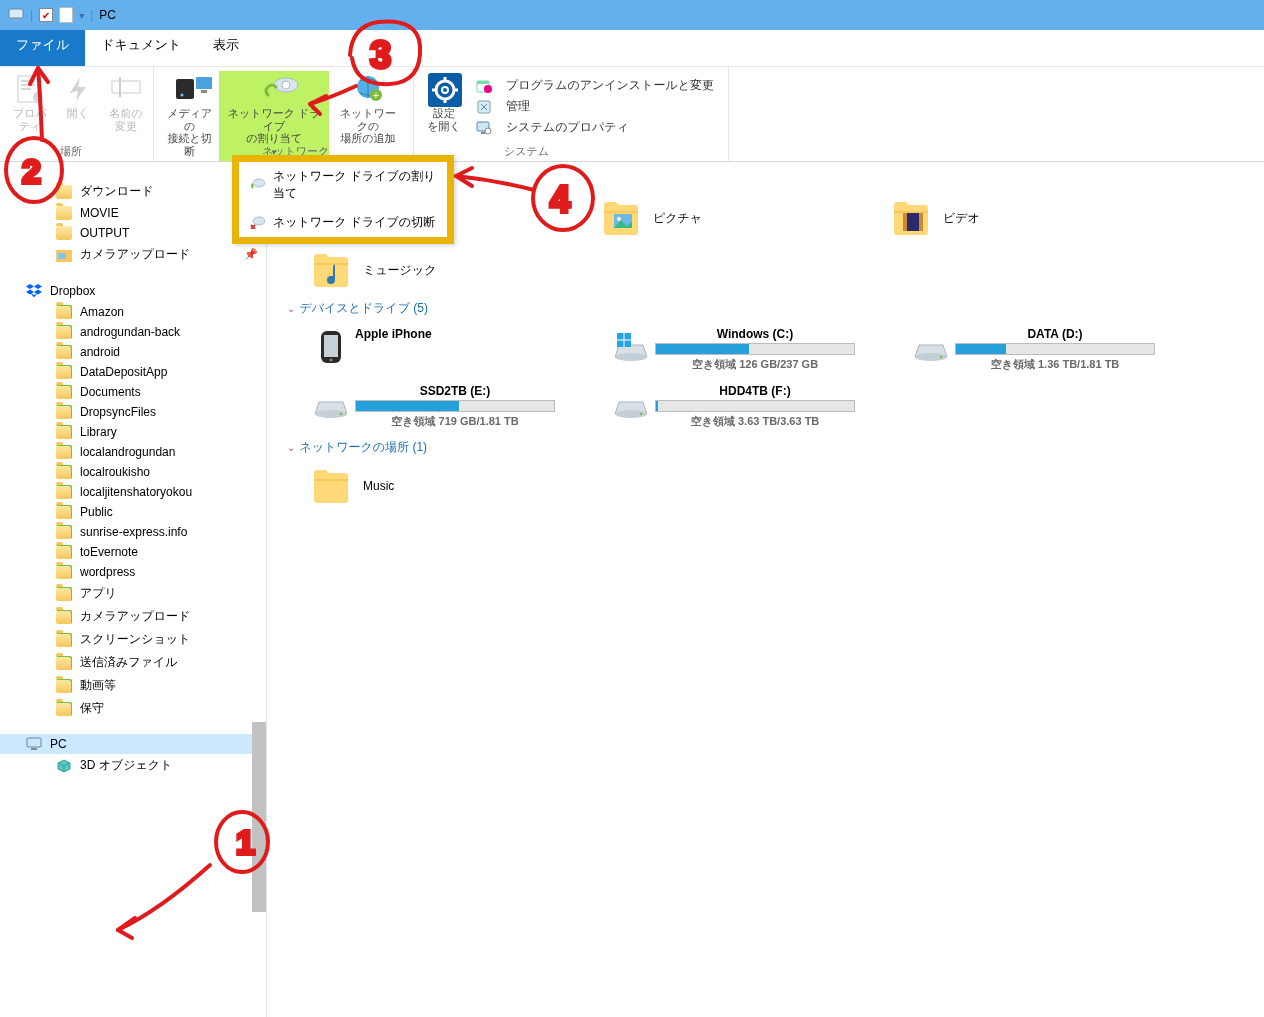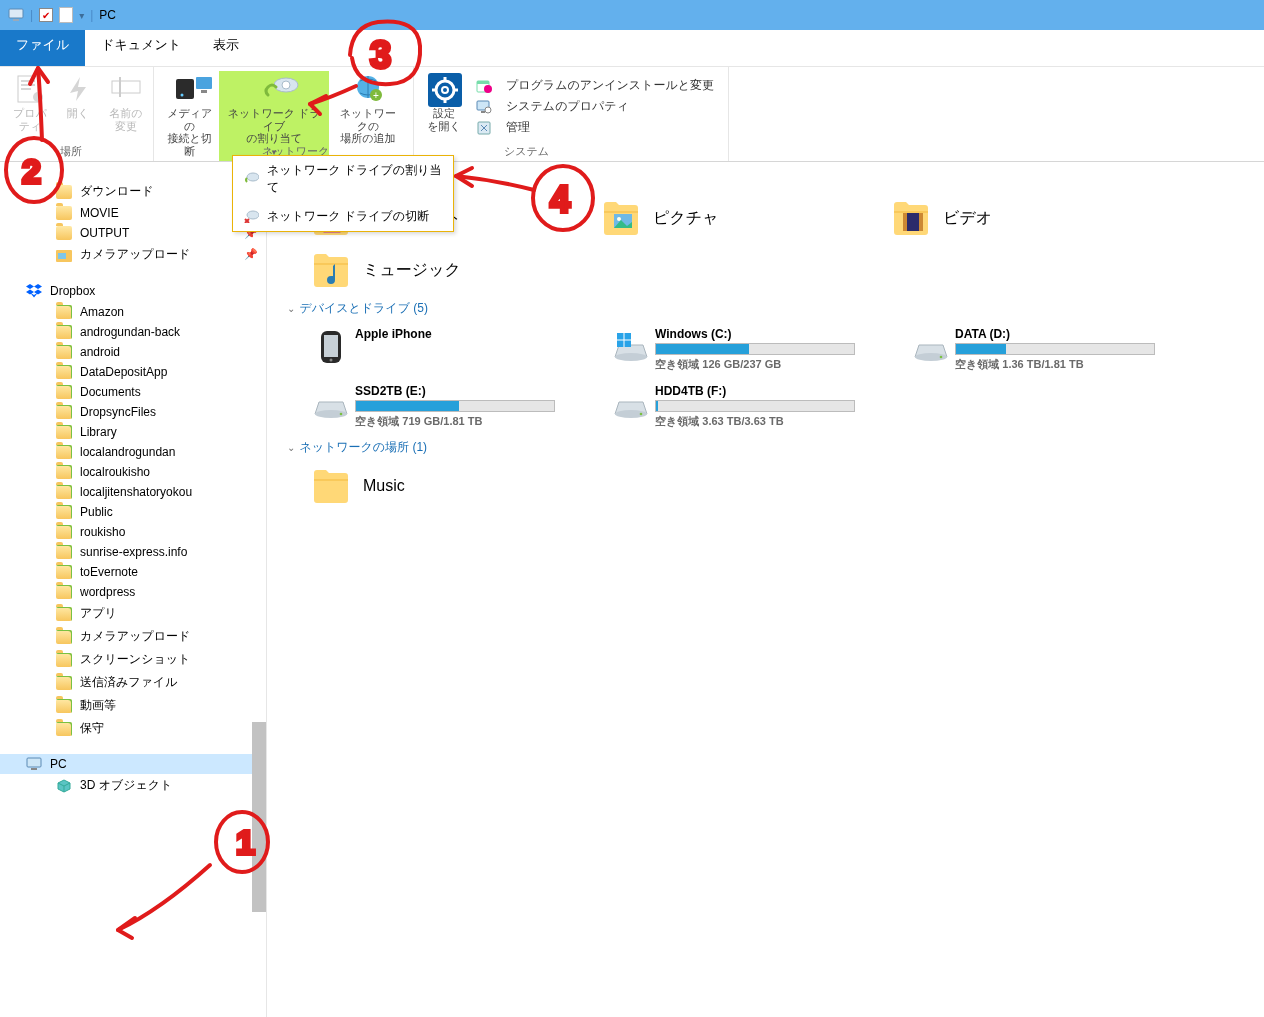--- a/index.html
+++ b/index.html
@@ -27,45 +27,45 @@
 .rbtn.disabled { color:#b8b8b8; }
 .rbtn .lbl { line-height:1.15; }
 .rbtn.sel { background:#bef264; }
 .ricon { display:inline-block; }
 .group-label { position:absolute; bottom:2px; font-size:11px; color:#666; }
 .side-list { display:flex; flex-direction:column; padding-top:4px; }
 .side-item { display:flex; align-items:center; gap:14px; padding:2px 8px; font-size:12px; color:#333; cursor:pointer; }
 .mini-icon { width:16px; height:16px; }
 
 
-.dropdown { position:absolute; top:155px; left:232px; width:222px; background:#fff; border:1px solid #eab308; box-shadow:2px 2px 4px rgba(0,0,0,.15); z-index:10; }
+.dropdown { position:absolute; top:155px; left:232px; width:222px; background:#fff; border:7px solid #eab308; box-shadow:2px 2px 4px rgba(0,0,0,.15); z-index:10; }
 .dropdown .di { display:flex; align-items:center; gap:8px; padding:6px 10px; font-size:12px; cursor:pointer; }
 
 
-.body { flex:1; display:flex; min-height:0; }
+.body { flex:1; display:flex; min-height:0;text-align:center; }
 .nav { width:267px; background:#fff; border-right:1px solid #e6e6e6; overflow:auto; padding-top:18px; position:relative; }
 .nav-item { display:flex; align-items:center; padding:3px 10px 3px 38px; gap:8px; font-size:12px; cursor:pointer; position:relative; }
 .nav-item.selected { background:#cce8ff; }
 .nav-item.sub { padding-left:56px; }
 .pin { position:absolute; right:8px; color:#999; font-size:11px; }
 .folder-ico { width:16px; height:14px; background:linear-gradient(#ffe9a6,#f7c65e); border-radius:2px; position:relative; }
 .folder-ico::before { content:""; position:absolute; top:-3px; left:0; width:7px; height:3px; background:#f7c65e; border-radius:2px 2px 0 0; }
 .folder-grn { box-shadow: -2px 2px 0 -1px #7ac142 inset; }
 .dropbox-ico { width:16px; height:16px; color:#0061ff; }
 .pc-ico { width:16px; height:14px; }
 
 .scroll-thumb { position:absolute; right:0; top:560px; width:14px; height:190px; background:#c2c2c2; }
 
 .content { flex:1; overflow:auto; padding:8px 20px; }
 .section-head { color:#1a6fb5; font-size:12px; padding:6px 0; display:flex; align-items:center; gap:4px; cursor:pointer; }
 .chev { font-size:10px; color:#777; }
 .grid { display:flex; flex-wrap:wrap; gap:4px 40px; padding-left:20px; }
 .fitem { width:250px; display:flex; align-items:center; gap:12px; padding:4px; cursor:pointer; }
 .fitem .big-ico { width:40px; height:40px; flex:0 0 40px; }
-.fitem .txt { font-size:16px; }
+.fitem .txt { font-size:12px; }
 .drive { width:260px; display:flex; gap:4px; padding:4px; cursor:pointer;font-weight:bold; }
 .drive .big-ico { width:40px; height:40px; flex:0 0 40px; }
 .drive .meta { display:flex; flex-direction:column; gap:2px; }
 .bar { width:200px; height:12px; background:#e6e6e6; position:relative; border:1px solid #bcbcbc; }
 .bar > i { display:block; height:100%; background:#26a0da; }
 .drive .sub { color:#6a6a6a; font-size:11px; }
 </style>
 </head>
 <body>
 
@@ -175,32 +175,32 @@
         <div class="side-item">
           <span class="mini-icon"><svg width="16" height="16">
                 <rect x="1" y="3" width="12" height="11" rx="1" fill="#fff" stroke="#7da"></rect>
                 <rect x="1" y="3" width="12" height="3" fill="#7da"></rect>
                 <circle cx="12" cy="11" r="4" fill="#e08"></circle>
               </svg></span>
           <span>プログラムのアンインストールと変更</span>
         </div>
         <div class="side-item">
           <span class="mini-icon"><svg width="16" height="16">
+                <rect x="2" y="2" width="12" height="12" rx="1" fill="#dbeaf4" stroke="#7aa"></rect>
+                <path d="M5 5 L11 11 M5 11 L11 5" stroke="#5b8ab5"></path>
+              </svg></span>
+          <span>管理</span>
+        </div>
+        <div class="side-item">
+          <span class="mini-icon"><svg width="16" height="16">
                 <rect x="1" y="2" width="12" height="9" rx="1" fill="#cde6f7" stroke="#5b8ab5"></rect>
                 <rect x="5" y="12" width="4" height="2" fill="#888"></rect>
                 <circle cx="12" cy="11" r="3" fill="#fff" stroke="#888"></circle>
               </svg></span>
           <span>システムのプロパティ</span>
-        </div>
-        <div class="side-item">
-          <span class="mini-icon"><svg width="16" height="16">
-                <rect x="2" y="2" width="12" height="12" rx="1" fill="#dbeaf4" stroke="#7aa"></rect>
-                <path d="M5 5 L11 11 M5 11 L11 5" stroke="#5b8ab5"></path>
-              </svg></span>
-          <span>管理</span>
         </div>
       </div>
       <span class="group-label" style="left:90px">システム</span>
     </div>
   </div>
 
   <div class="dropdown">
     <div class="di">
       <span class="mini-icon"><svg width="16" height="14">
             <ellipse cx="10" cy="6" rx="6" ry="4" fill="#d8e5ef" stroke="#a9bccb"></ellipse>
@@ -292,24 +292,20 @@
           <div class="nav-item sub">
             <span class="folder-ico folder-grn"></span>
             <span>localjitenshatoryokou</span>
           </div>
           <div class="nav-item sub">
             <span class="folder-ico folder-grn"></span>
             <span>Public</span>
           </div>
           <div class="nav-item sub">
             <span class="folder-ico folder-grn"></span>
-            <span>roukisho</span>
-          </div>
-          <div class="nav-item sub">
-            <span class="folder-ico folder-grn"></span>
             <span>sunrise-express.info</span>
           </div>
           <div class="nav-item sub">
             <span class="folder-ico folder-grn"></span>
             <span>toEvernote</span>
           </div>
           <div class="nav-item sub">
             <span class="folder-ico folder-grn"></span>
             <span>wordpress</span>
           </div>

